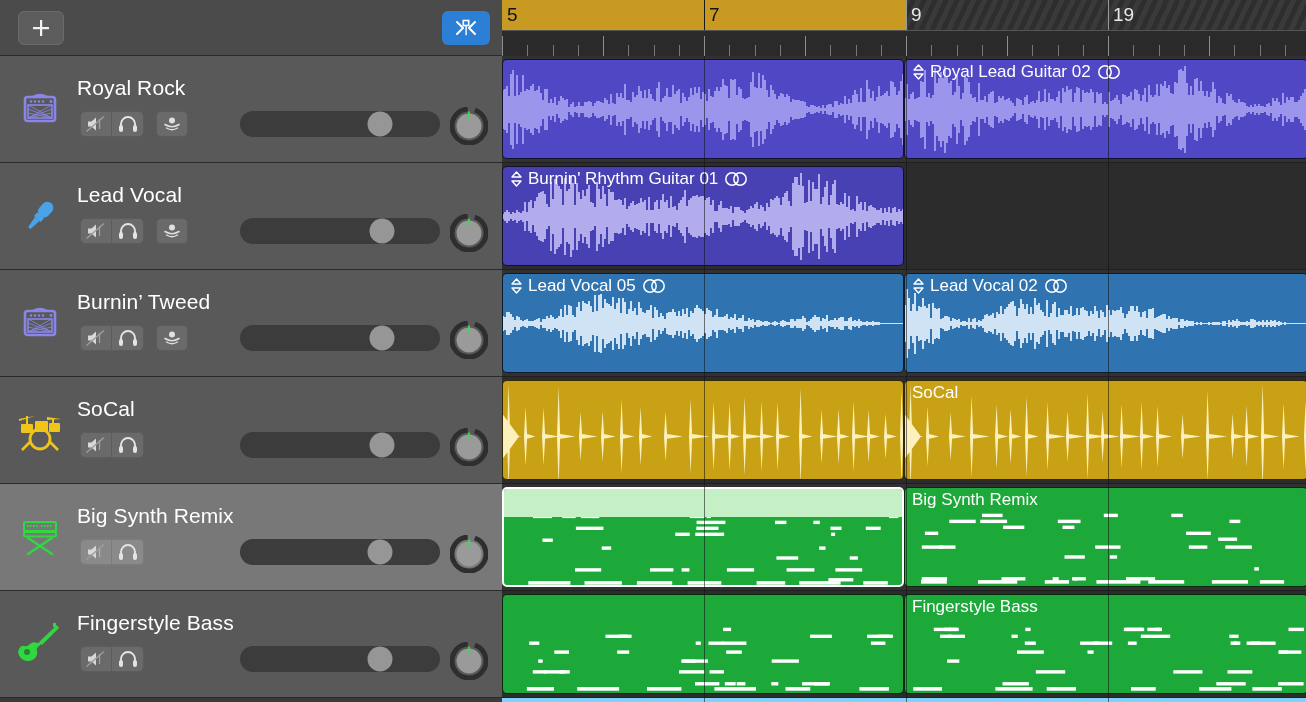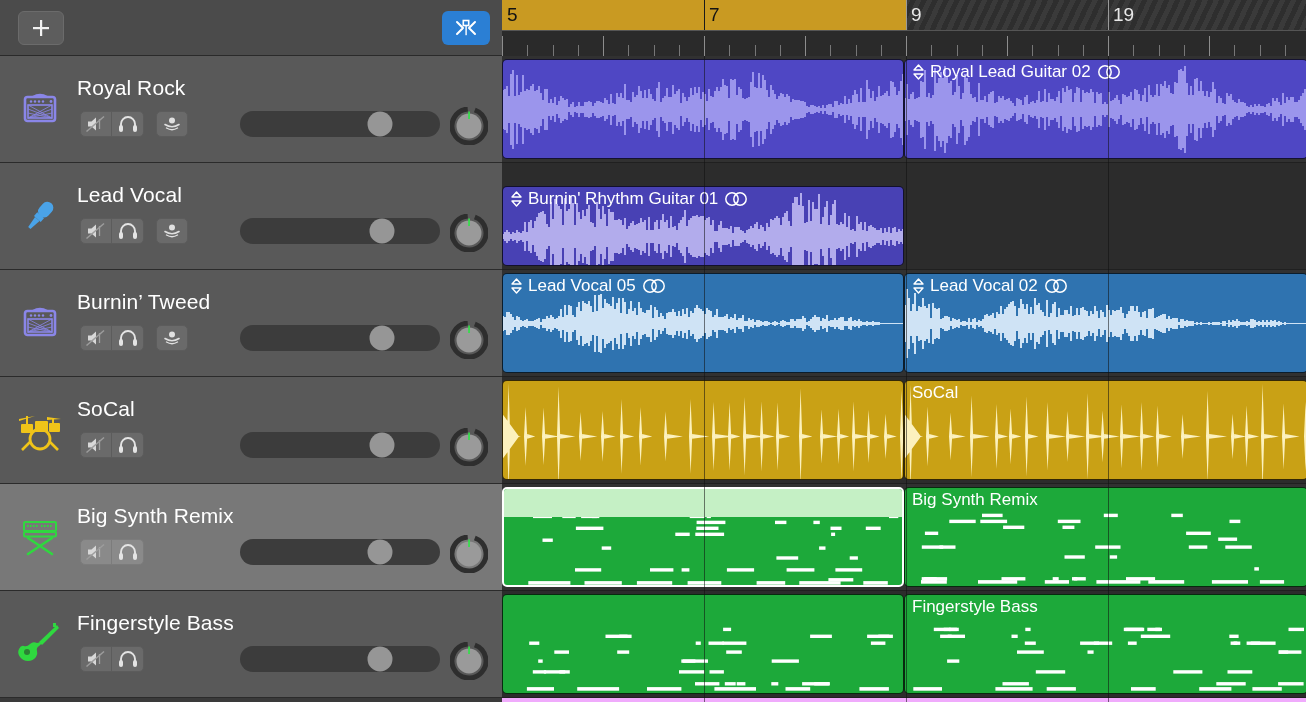--- a/index.html
+++ b/index.html
@@ -63,21 +63,21 @@
   }
   .barnum.on-cycle{ color:#131313; }
   .barnum.off-cycle{ color:#e8e8e8; }
   .barline{ position:absolute; top:0; width:1px; height:30px; }
   .barline.on-cycle{ background:#1a1a1a; }
   .barline.off-cycle{ background:#9a9a9a; }
 
   
   .workspace{ flex:1 1 auto; display:flex; min-height:0; }
   .track-headers{ width:502px; flex:0 0 502px; background:#3a3a3a; }
-  .arrange{ flex:1 1 auto; background:#f0abfc; position:relative; }
+  .arrange{ flex:1 1 auto; background:#7dd3fc; position:relative; }
 
   
   .thead{
     height:107px; position:relative;
     background:#595959; border-bottom:1px solid #2b2b2b;
   }
   .thead.selected{ background:#787878; }
   .t-icon{
     position:absolute; left:17px; top:50%; transform:translateY(-50%);
     width:46px; height:46px; display:flex; align-items:center; justify-content:center;
@@ -483,21 +483,21 @@
   </svg>
               <span>Royal Lead Guitar 02</span>
               <svg width="26" height="16" viewBox="0 0 26 16" style="flex:0 0 auto">
     <circle cx="9" cy="8" r="6.2" fill="none" stroke="#fff" stroke-width="1.5"></circle>
     <circle cx="17" cy="8" r="6.2" fill="none" stroke="#fff" stroke-width="1.5"></circle>
   </svg>
             </div>
           </div>
         </div>
         <div class="lane lane-bg-b">
-          <div class="region" style="left: 0px; width: 402px; background: rgb(72, 65, 180); margin-top: 20px;">
+          <div class="region" style="left: 0px; width: 402px; background: rgb(72, 65, 180);">
             <svg class="wave-canvas" width="402" height="99" viewBox="0 0 402 99" preserveAspectRatio="none">
       <path d="M0 46.990939856612 L0 52.009060143388 M2 45.493429057783395 L2 53.506570942216605 M4 43.29955762724621 L4 55.70044237275379 M6 44.58472220701783 L6 54.41527779298217 M8 47.291310913975224 L8 51.708689086024776 M10 45.325637323285505 L10 53.674362676714495 M12 46.26172117132593 L12 52.73827882867407 M14 42.535549312761205 L14 56.464450687238795 M16 44.57579275146522 L16 54.42420724853478 M18 46.07399841042591 L18 52.92600158957409 M20 44.40912745333991 L20 54.59087254666009 M22 35.41631387142733 L22 63.58368612857267 M24 44.730243525723424 L24 54.269756474276576 M26 35.213044975386595 L26 63.786955024613405 M28 33.48596671184582 L28 65.51403328815418 M30 41.24999370529139 L30 57.75000629470861 M32 34.09803094598069 L32 64.9019690540193 M34 30.098208699081454 L34 68.90179130091855 M36 25.689612308793066 L36 73.31038769120693 M38 25.00562123019914 L38 73.99437876980086 M40 23.931394308096678 L40 75.06860569190331 M42 27.122867031558478 L42 71.87713296844152 M44 37.38216185102982 L44 61.61783814897018 M46 39.86941178381619 L46 59.13058821618381 M48 15.192218964529502 L48 83.8077810354705 M50 31.65511500505011 L50 67.3448849949499 M52 12.378906097082265 L52 86.62109390291774 M54 16.59014821112202 L54 82.40985178887797 M56 18.51558812867513 L56 80.48441187132487 M58 21.972698213479536 L58 77.02730178652047 M60 38.10253472250863 L60 60.89746527749137 M62 10.640853297653443 L62 88.35914670234655 M64 24.465071091421027 L64 74.53492890857898 M66 21.640356994306106 L66 77.3596430056939 M68 9.043459281270536 L68 89.95654071872946 M70 16.46689698816727 L70 82.53310301183274 M72 38.04171442152088 L72 60.95828557847912 M74 15.818479103023371 L74 83.18152089697662 M76 25.0991489918567 L76 73.90085100814329 M78 31.936463254331084 L78 67.06353674566891 M80 22.60641328081633 L80 76.39358671918367 M82 29.47192635230778 L82 69.52807364769222 M84 22.130299649027652 L84 76.86970035097235 M86 18.48134070951169 L86 80.5186592904883 M88 34.86119128965273 L88 64.13880871034726 M90 36.30306354259703 L90 62.69693645740297 M92 39.96776863252492 L92 59.03223136747508 M94 15.102795383500855 L94 83.89720461649915 M96 22.266393815361532 L96 76.73360618463846 M98 32.26346972175791 L98 66.7365302782421 M100 19.222181097986425 L100 79.77781890201358 M102 26.952080516661365 L102 72.04791948333863 M104 38.62305889455446 L104 60.37694110544554 M106 21.50156348077748 L106 77.49843651922252 M108 25.258879998098607 L108 73.7411200019014 M110 25.463492285704056 L110 73.53650771429594 M112 32.87269492678821 L112 66.12730507321179 M114 32.609183925847034 L114 66.39081607415297 M116 31.75835740037258 L116 67.24164259962743 M118 33.41378084382304 L118 65.58621915617695 M120 38.4668357187103 L120 60.5331642812897 M122 31.125586064751644 L122 67.87441393524836 M124 42.17558817410323 L124 56.82441182589677 M126 39.24853624108363 L126 59.75146375891637 M128 35.75308072379596 L128 63.24691927620404 M130 33.77598294421001 L130 65.22401705579 M132 38.01195486816373 L132 60.98804513183627 M134 36.86932243627358 L134 62.13067756372642 M136 36.49632767934543 L136 62.50367232065457 M138 31.46681880824347 L138 67.53318119175653 M140 35.08191714859818 L140 63.91808285140182 M142 33.38190707602257 L142 65.61809292397743 M144 42.56885849554889 L144 56.43114150445111 M146 30.159911725202733 L146 68.84008827479727 M148 42.81245888681634 L148 56.18754111318366 M150 43.03781305182636 L150 55.96218694817364 M152 34.700018690525084 L152 64.29998130947492 M154 32.90560497581119 L154 66.09439502418881 M156 42.314510263969694 L156 56.685489736030306 M158 33.09551533500005 L158 65.90448466499996 M160 27.344649146594953 L160 71.65535085340505 M162 35.021341406384096 L162 63.978658593615904 M164 33.215195057392734 L164 65.78480494260727 M166 40.577158141694824 L166 58.422841858305176 M168 28.598430078737586 L168 70.40156992126242 M170 40.224683904218594 L170 58.775316095781406 M172 39.24589351345903 L172 59.75410648654097 M174 42.69318304565652 L174 56.30681695434348 M176 36.35995147982375 L176 62.64004852017625 M178 33.19282149471323 L178 65.80717850528677 M180 29.661648365771203 L180 69.3383516342288 M182 23.37851781780713 L182 75.62148218219286 M184 39.341514865669126 L184 59.658485134330874 M186 32.92152336892049 L186 66.07847663107951 M188 30.56355189365131 L188 68.43644810634869 M190 29.298774541903153 L190 69.70122545809684 M192 28.924154464594924 L192 70.07584553540508 M194 28.365748948177558 L194 70.63425105182245 M196 29.87428725647555 L196 69.12571274352445 M198 29.022350950426663 L198 69.97764904957333 M200 29.071297455370853 L200 69.92870254462915 M202 32.7100754627549 L202 66.2899245372451 M204 30.732808270725197 L204 68.2671917292748 M206 30.06237805395671 L206 68.9376219460433 M208 37.90473866611494 L208 61.09526133388506 M210 32.948012559956155 L210 66.05198744004385 M212 44.48699755058652 L212 54.51300244941348 M214 44.01014114037578 L214 54.98985885962422 M216 38.079122581748905 L216 60.920877418251095 M218 34.20846018329116 L218 64.79153981670885 M220 40.676833533655895 L220 58.323166466344105 M222 41.29037971639762 L222 57.70962028360238 M224 40.924892506639175 L224 58.075107493360825 M226 41.83826473699629 L226 57.16173526300371 M228 39.04284187203453 L228 59.95715812796547 M230 45.64296885169653 L230 53.35703114830347 M232 39.70668014036858 L232 59.29331985963142 M234 39.53144795169916 L234 59.46855204830084 M236 40.14261798234669 L236 58.85738201765331 M238 42.948653005654926 L238 56.051346994345074 M240 43.836288091199435 L240 55.163711908800565 M242 46.25460706551901 L242 52.74539293448099 M244 42.60359667787694 L244 56.39640332212306 M246 42.00459463478326 L246 56.99540536521674 M248 38.597626927186525 L248 60.402373072813475 M250 40.537147217120804 L250 58.462852782879196 M252 36.638912363184616 L252 62.361087636815384 M254 35.24440215853776 L254 63.75559784146224 M256 42.4968184441063 L256 56.5031815558937 M258 38.0742627946552 L258 60.9257372053448 M260 40.138983438923475 L260 58.861016561076525 M262 44.38830164204778 L262 54.61169835795222 M264 35.71310637447612 L264 63.28689362552388 M266 40.31582320231521 L266 58.68417679768479 M268 32.15712962630723 L268 66.84287037369276 M270 32.895811548973796 L270 66.1041884510262 M272 30.828028576210635 L272 68.17197142378936 M274 29.236045818109528 L274 69.76395418189047 M276 30.935007082118993 L276 68.064992917881 M278 38.170055027353904 L278 60.829944972646096 M280 30.09557612162666 L280 68.90442387837334 M282 26.093382631562235 L282 72.90661736843776 M284 23.730574858123212 L284 75.26942514187678 M286 34.16441097375416 L286 64.83558902624584 M288 39.39902964360181 L288 59.60097035639819 M290 15.861382788016954 L290 83.13861721198305 M292 10.239429610840936 L292 88.76057038915906 M294 9.506277530988847 L294 89.49372246901115 M296 18.156110981899836 L296 80.84388901810016 M298 6.384509551594853 L298 92.61549044840515 M300 19.064630766837038 L300 79.93536923316296 M302 36.31401246037497 L302 62.68598753962503 M304 35.198604308704766 L304 63.801395691295234 M306 12.630571262056584 L306 86.36942873794342 M308 34.35282301598187 L308 64.64717698401813 M310 14.750056893643219 L310 84.24994310635678 M312 22.025225183574303 L312 76.9747748164257 M314 22.18728608840141 L314 76.81271391159859 M316 7.36622499939142 L316 91.63377500060858 M318 37.430070604222834 L318 61.569929395777166 M320 30.176818036146862 L320 68.82318196385313 M322 20.01044214153058 L322 78.98955785846942 M324 13.865996540352441 L324 85.13400345964756 M326 38.389943289914704 L326 60.610056710085296 M328 27.880754561012413 L328 71.11924543898759 M330 16.787629639057464 L330 82.21237036094254 M332 13.430557568145844 L332 85.56944243185416 M334 37.396018286854215 L334 61.603981713145785 M336 37.6931273143051 L336 61.3068726856949 M338 34.932589449929026 L338 64.06741055007097 M340 36.695333779974966 L340 62.304666220025034 M342 26.467230212435105 L342 72.53276978756489 M344 39.60602839837899 L344 59.39397160162101 M346 29.415394353282593 L346 69.5846056467174 M348 43.09641066588353 L348 55.90358933411647 M350 42.29420757943265 L350 56.70579242056735 M352 43.9209986938893 L352 55.0790013061107 M354 29.29714271060836 L354 69.70285728939164 M356 36.73824431175318 L356 62.26175568824682 M358 34.50661103375926 L358 64.49338896624073 M360 43.264462992067 L360 55.735537007933 M362 34.83810197025401 L362 64.16189802974598 M364 44.03147703675682 L364 54.96852296324318 M366 38.68536903230778 L366 60.31463096769222 M368 38.330069802383875 L368 60.669930197616125 M370 39.8865297617989 L370 59.1134702382011 M372 41.20005566715727 L372 57.79994433284273 M374 42.61648107281221 L374 56.38351892718779 M376 42.82838646851367 L376 56.17161353148633 M378 40.801011657749555 L378 58.198988342250445 M380 46.29887236639149 L380 52.70112763360851 M382 40.850581594370794 L382 58.149418405629206 M384 44.913362691194024 L384 54.086637308805976 M386 40.47916544521499 L386 58.52083455478501 M388 46.12035680281822 L388 52.87964319718178 M390 41.32605685524657 L390 57.67394314475343 M392 39.929006265990864 L392 59.070993734009136 M394 44.86547836886942 L394 54.13452163113058 M396 42.401300444154195 L396 56.598699555845805 M398 43.604358553431176 L398 55.395641446568824 M400 42.439836578338756 L400 56.560163421661244 " stroke="#b2acec" stroke-width="2" fill="none" shape-rendering="crispEdges"></path>
     </svg>
             <div class="region-title">
               <svg width="13" height="16" viewBox="0 0 13 16" style="flex:0 0 auto">
     <path d="M6.5 1 L11 6 L2 6 Z" fill="none" stroke="#fff" stroke-width="1.4" stroke-linejoin="round"></path>
     <path d="M6.5 15 L11 10 L2 10 Z" fill="none" stroke="#fff" stroke-width="1.4" stroke-linejoin="round"></path>
   </svg>
               <span>Burnin' Rhythm Guitar 01</span>
               <svg width="26" height="16" viewBox="0 0 26 16" style="flex:0 0 auto">

